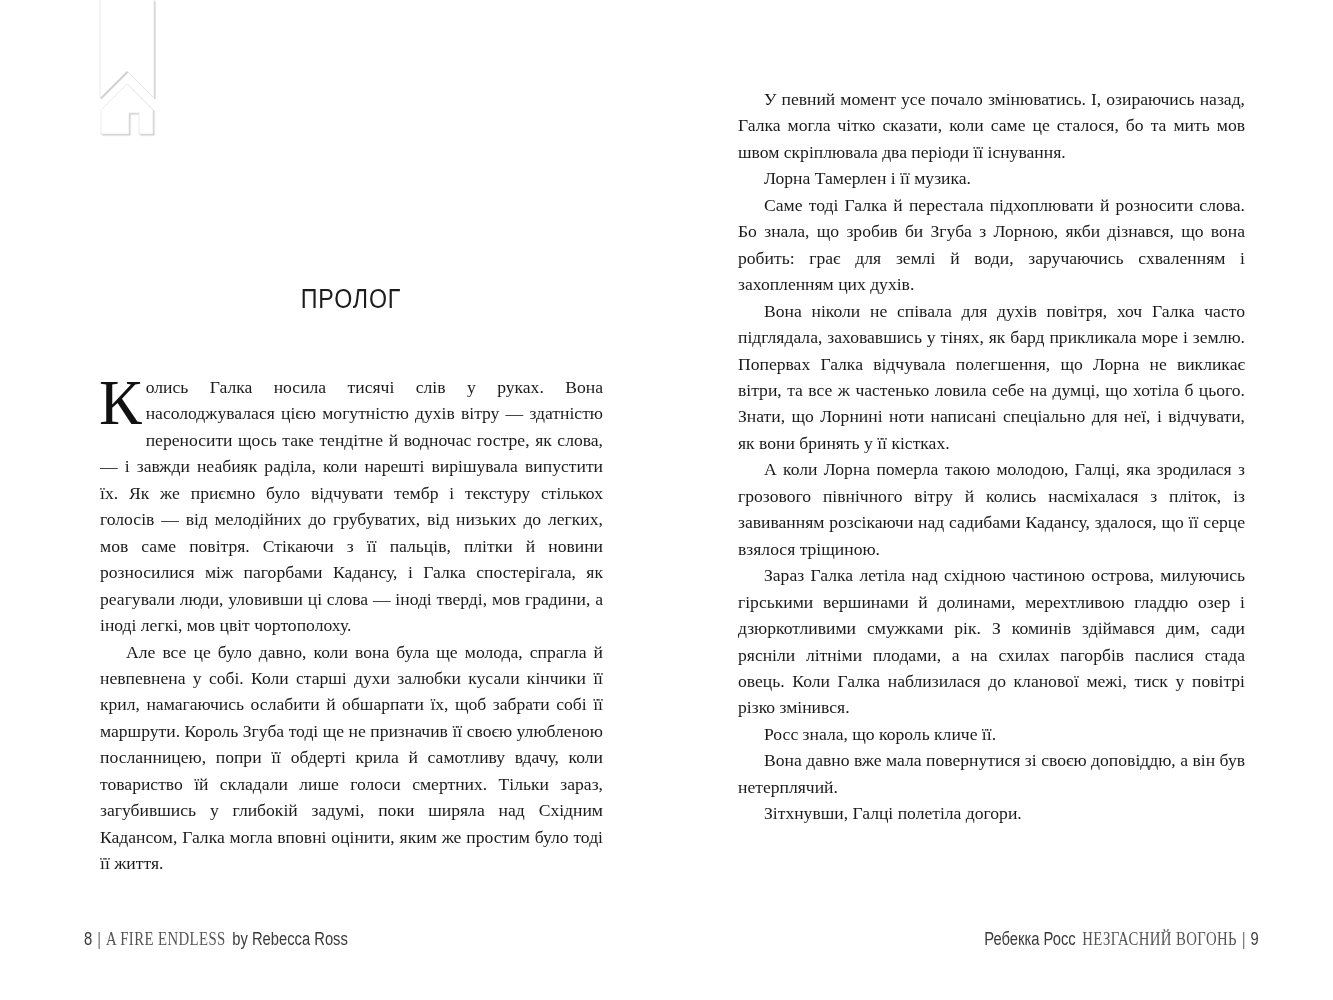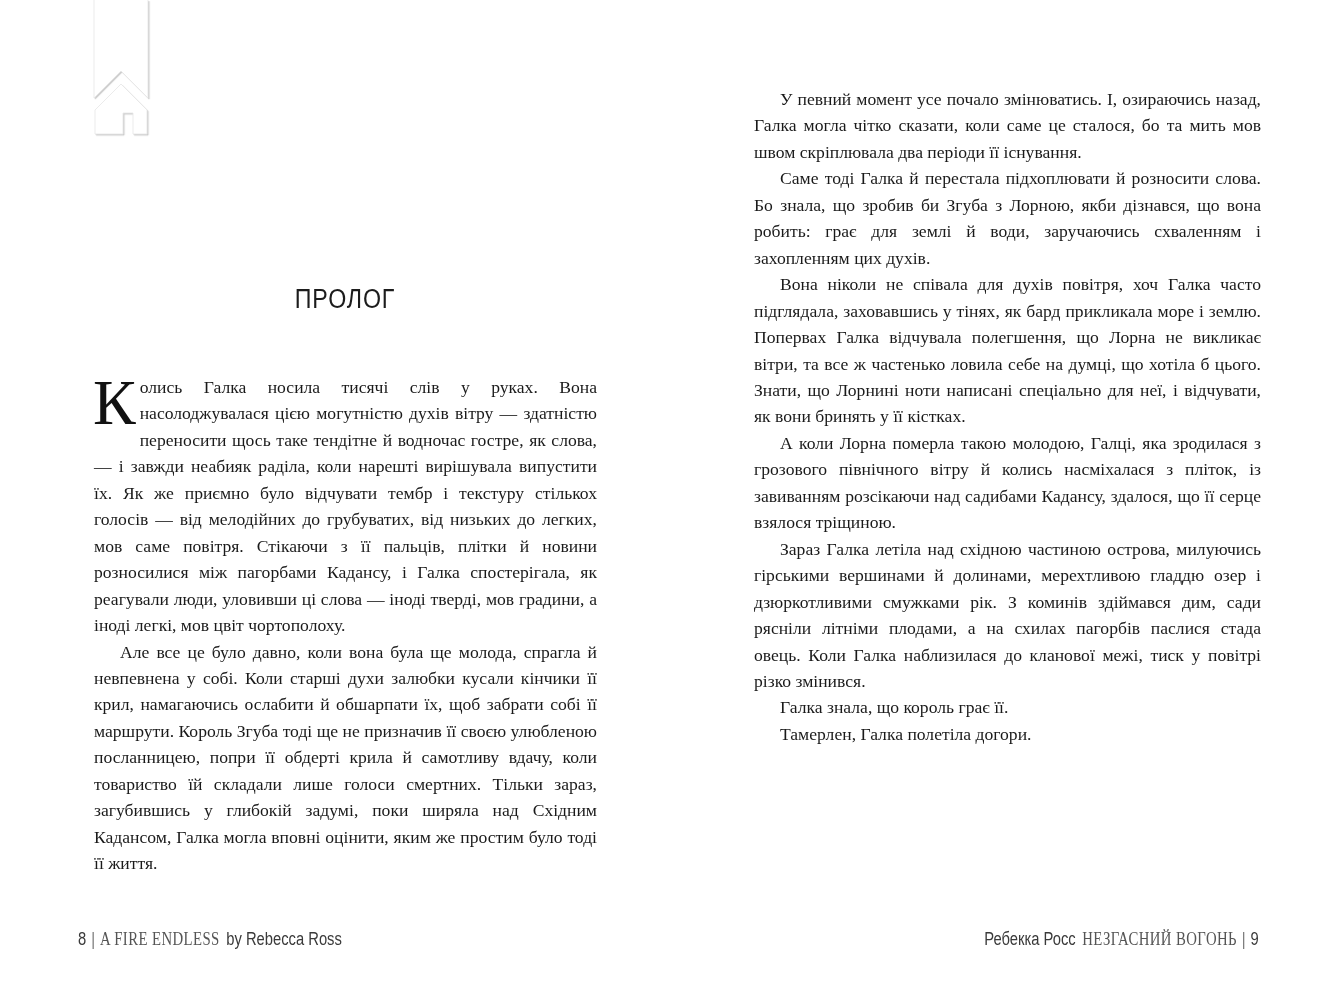--- a/index.html
+++ b/index.html
@@ -13,21 +13,21 @@
       position: relative;
       overflow: hidden;
       font-family: "DejaVu Serif", "Liberation Serif", serif;
       color: #1a1a1a;
     }
     .page {
       position: absolute;
       top: 0;
       height: 1000px;
     }
-    .page-left { left: 6px; width: 666px; }
+    .page-left { left: 12px; width: 666px; }
     .page-right { left: 666px; width: 667px; }
 
     .bookmark {
       position: absolute;
       left: 87px;
       top: 0;
       width: 58px;
       height: 140px;
     }
 
@@ -60,21 +60,21 @@
       text-indent: 26px;
     }
     .text-col p.no-indent { text-indent: 0; }
 
     .left-text {
       left: 88px;
       width: 503px;
       top: 374px;
     }
     .right-text {
-      left: 88px;
+      left: 72px;
       width: 507px;
       top: 86px;
     }
 
     .dropcap {
       float: left;
       font-family: "Liberation Serif", serif;
       font-size: 64px;
       line-height: 50px;
       margin: 4px 4px 0 -1px;
@@ -142,24 +142,26 @@
   </div>
 
   <div class="footer footer-left">
     <span>8</span><span class="sep">|</span><span class="book-title">A FIRE ENDLESS</span><span class="author">by Rebecca Ross</span>
   </div>
 </div>
 
 <div class="page page-right">
   <div class="text-col right-text">
     <p>У певний момент усе почало змінюватись. І, озираючись назад, Галка могла чітко сказати, коли саме це сталося, бо та мить мов швом скріплювала два періоди її існування.</p>
+    <p>Лорна Тамерлен і її музика.</p>
     <p>Саме тоді Галка й перестала підхоплювати й розносити слова. Бо знала, що зробив би Згуба з Лорною, якби дізнався, що вона робить: грає для землі й води, заручаючись схваленням і захопленням цих духів.</p>
     <p>Вона ніколи не співала для духів повітря, хоч Галка часто підглядала, заховавшись у тінях, як бард прикликала море і землю. Поперваx Галка відчувала полегшення, що Лорна не викликає вітри, та все ж частенько ловила себе на думці, що хотіла б цього. Знати, що Лорнині ноти написані спеціально для неї, і відчувати, як вони бринять у її кістках.</p>
     <p>А коли Лорна померла такою молодою, Галці, яка зродилася з грозового північного вітру й колись насміхалася з пліток, із завиванням розсікаючи над садибами Кадансу, здалося, що її серце взялося тріщиною.</p>
     <p>Зараз Галка летіла над східною частиною острова, милуючись гірськими вершинами й долинами, мерехтливою гладдю озер і дзюркотливими смужками рік. З коминів здіймався дим, сади рясніли літніми плодами, а на схилах пагорбів паслися стада овець. Коли Галка наблизилася до кланової межі, тиск у повітрі різко змінився.</p>
-    <p>Галка знала, що король грає її.</p>
-    <p>Тамерлен, Галка полетіла догори.</p>
+    <p>Росс знала, що король кличе її.</p>
+    <p>Вона давно вже мала повернутися зі своєю доповіддю, а він був нетерплячий.</p>
+    <p>Зітхнувши, Галці полетіла догори.</p>
   </div>
 
   <div class="footer footer-right">
     <span class="author">Ребекка Росс</span><span class="book-title">НЕЗГАСНИЙ ВОГОНЬ</span><span class="sep">|</span><span>9</span>
   </div>
 </div>
 
 </body></html>

